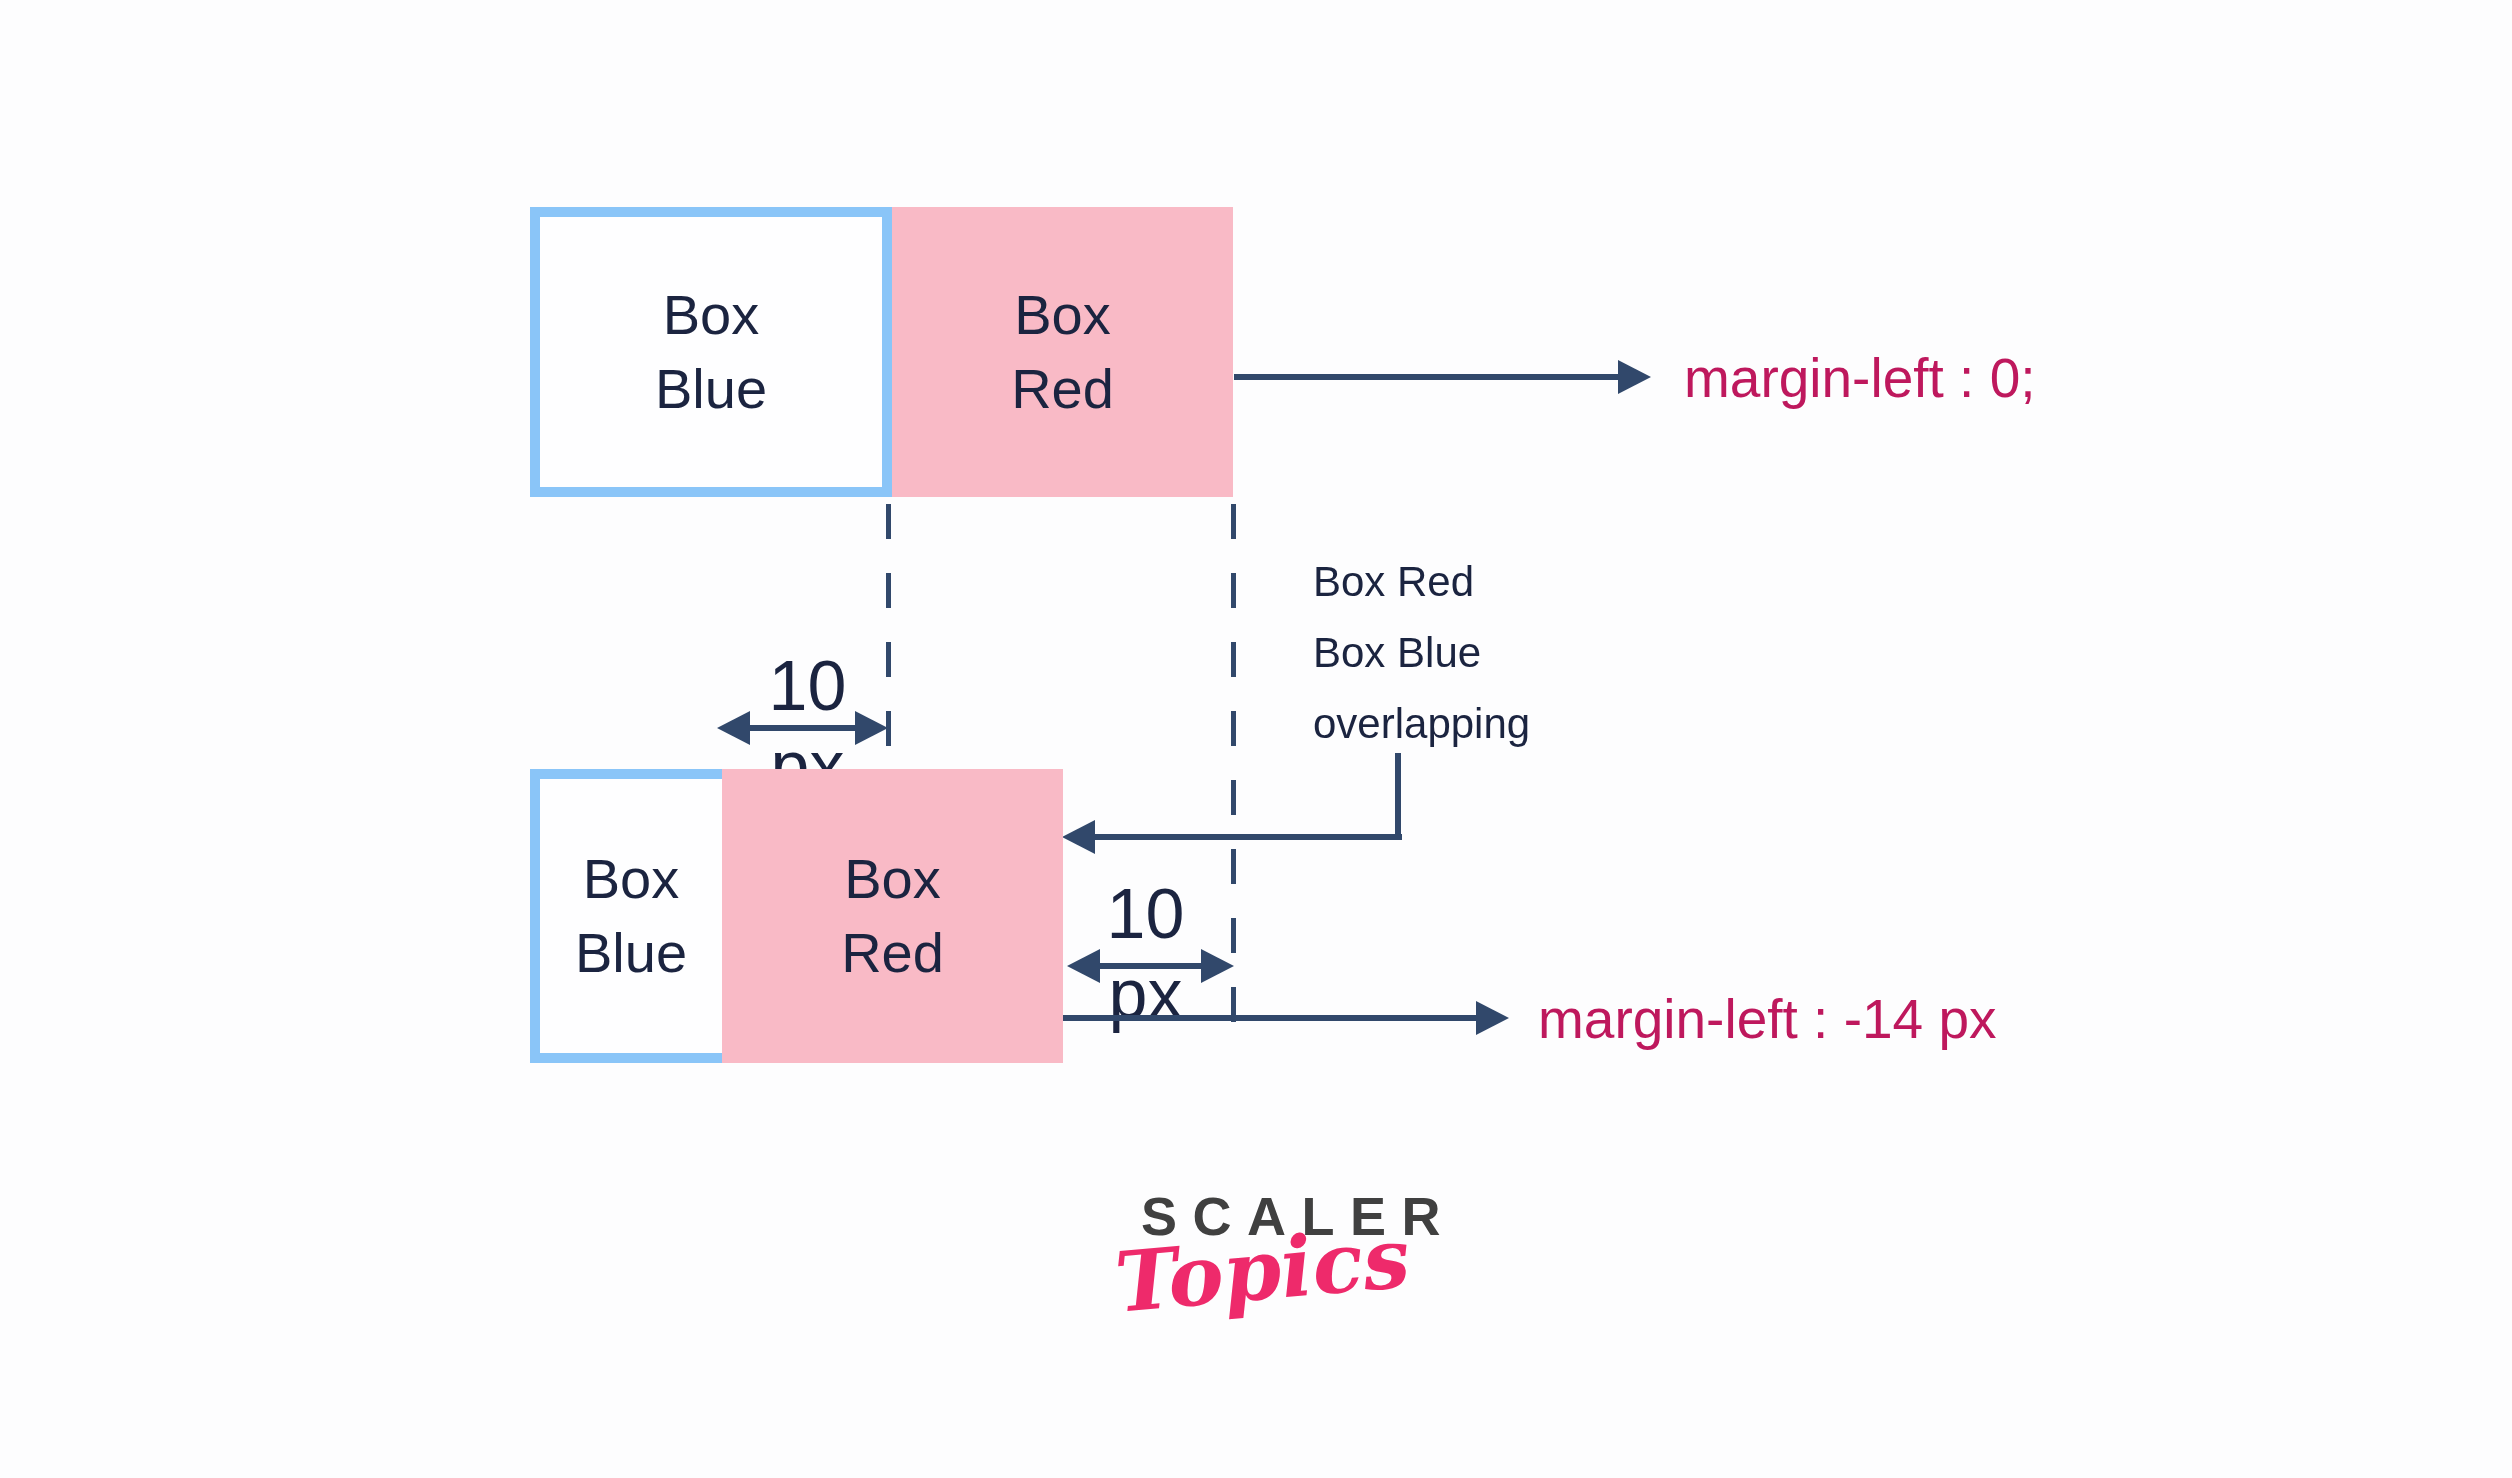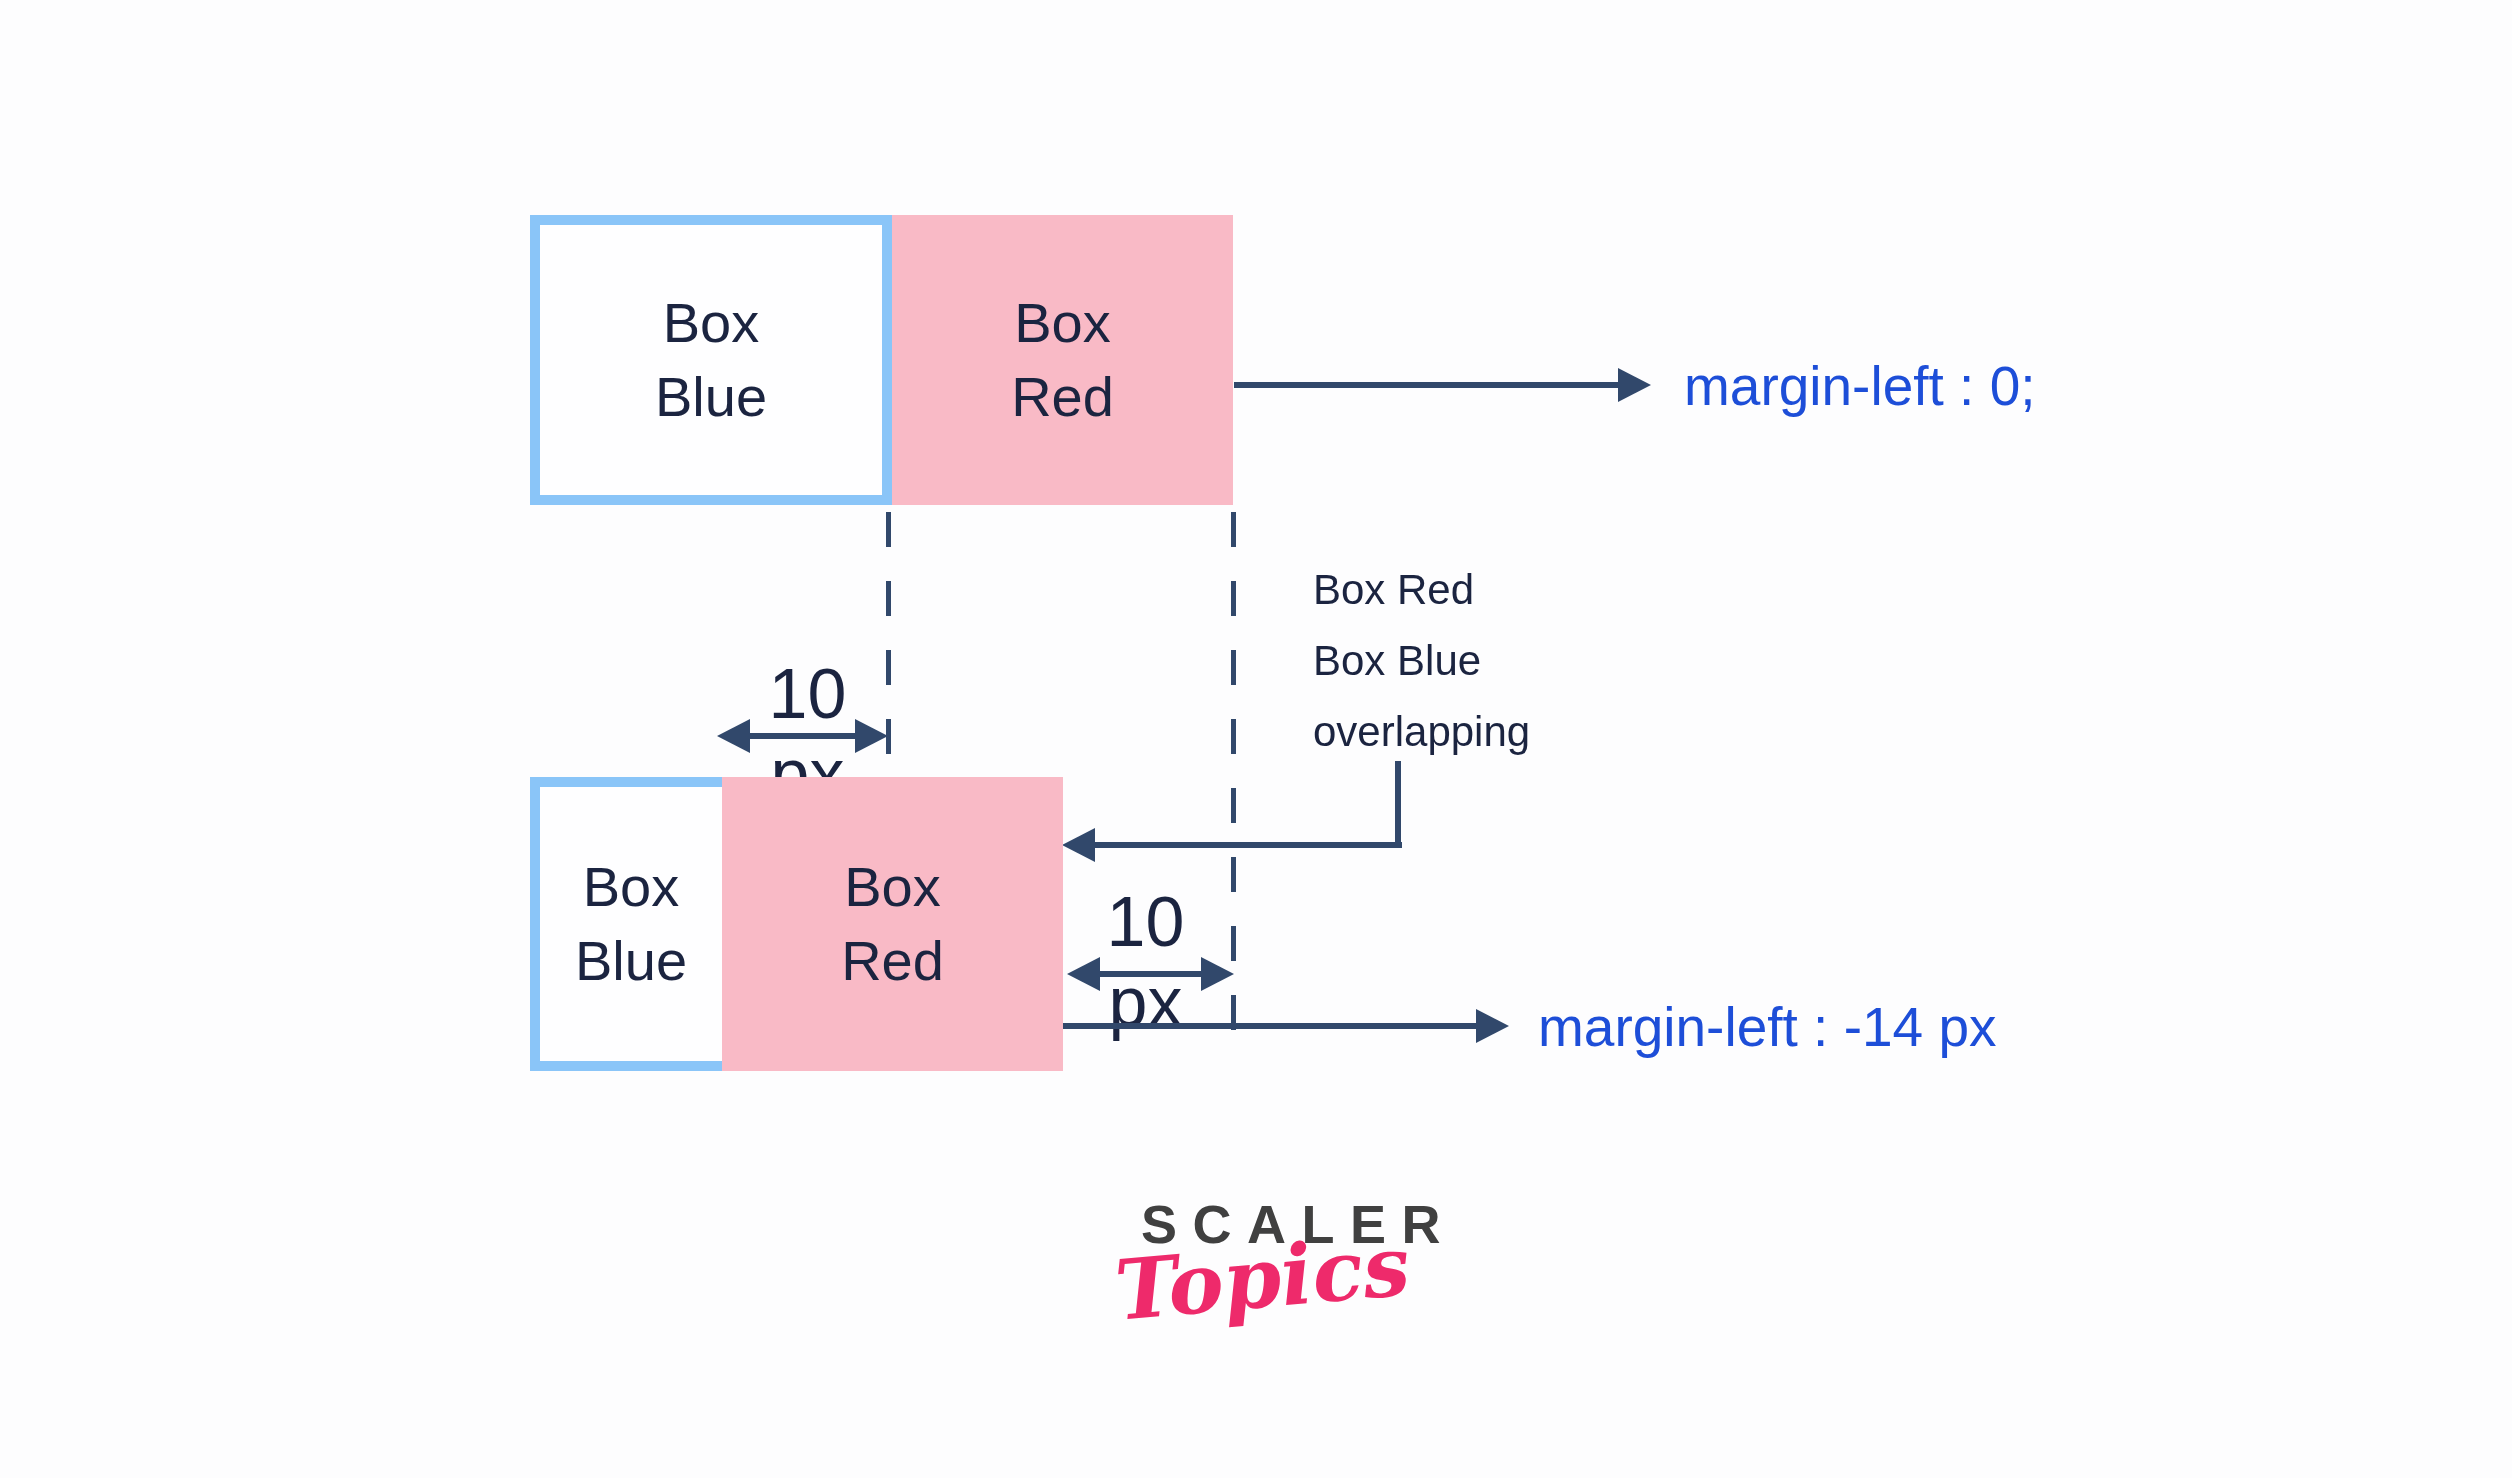--- a/index.html
+++ b/index.html
@@ -2,21 +2,21 @@
 <html style="font-size:11.8px"><head>
 <meta charset="utf-8">
 <style>
   html,body{margin:0;padding:0;}
   body{
     width:2512px;height:1478px;
     background:#fdfdfe;
     font-family:"Liberation Sans", sans-serif;
     position:relative;overflow:hidden;
   }
-  .canvas{position:absolute;left:0;top:16px;width:2512px;height:1240px;}
+  .canvas{position:absolute;left:0;top:8px;width:2512px;height:1240px;}
 
   
   .box{position:absolute;box-sizing:border-box;display:flex;align-items:center;justify-content:center;}
   .box-blue{background:#fefeff;border:10.3px solid #8ac5f8;z-index:1;}
   .box-red{background:#f9bac6;z-index:2;}
   .box-label{
     font-size:56px;line-height:74px;color:#1b2440;
     text-align:center;z-index:3;
   }
   .box-label span{display:block;}
@@ -28,21 +28,21 @@
   #box-red-bottom{left:722px;top:761px;width:341px;height:294px;}
   .shaft-h{position:absolute;height:5.9px;background:#31486b;}
   .shaft-v{position:absolute;width:5.9px;background:#31486b;}
   .head-right{position:absolute;width:0;height:0;border-top:17px solid transparent;border-bottom:17px solid transparent;border-left:33px solid #31486b;}
   .head-left{position:absolute;width:0;height:0;border-top:17px solid transparent;border-bottom:17px solid transparent;border-right:33px solid #31486b;}
   .dashed-v{
     position:absolute;width:5.2px;
     background:repeating-linear-gradient(to bottom,#31486b 0 35px,transparent 35px 69px);
   }
 
-  .diagram-text{position:absolute;font-size:55px;color:#1d4ed8;white-space:nowrap;}
+  .diagram-text{position:absolute;font-size:55px;color:#be185d;white-space:nowrap;}
   .offset-label{position:absolute;font-size:70px;color:#1b2440;text-align:center;}
 
   .annotation{
     position:absolute;left:1313px;top:538px;
     font-size:42px;line-height:71px;color:#1b2440;
   }
   .annotation span{display:block;}
 
   
   .logo-scaler{

